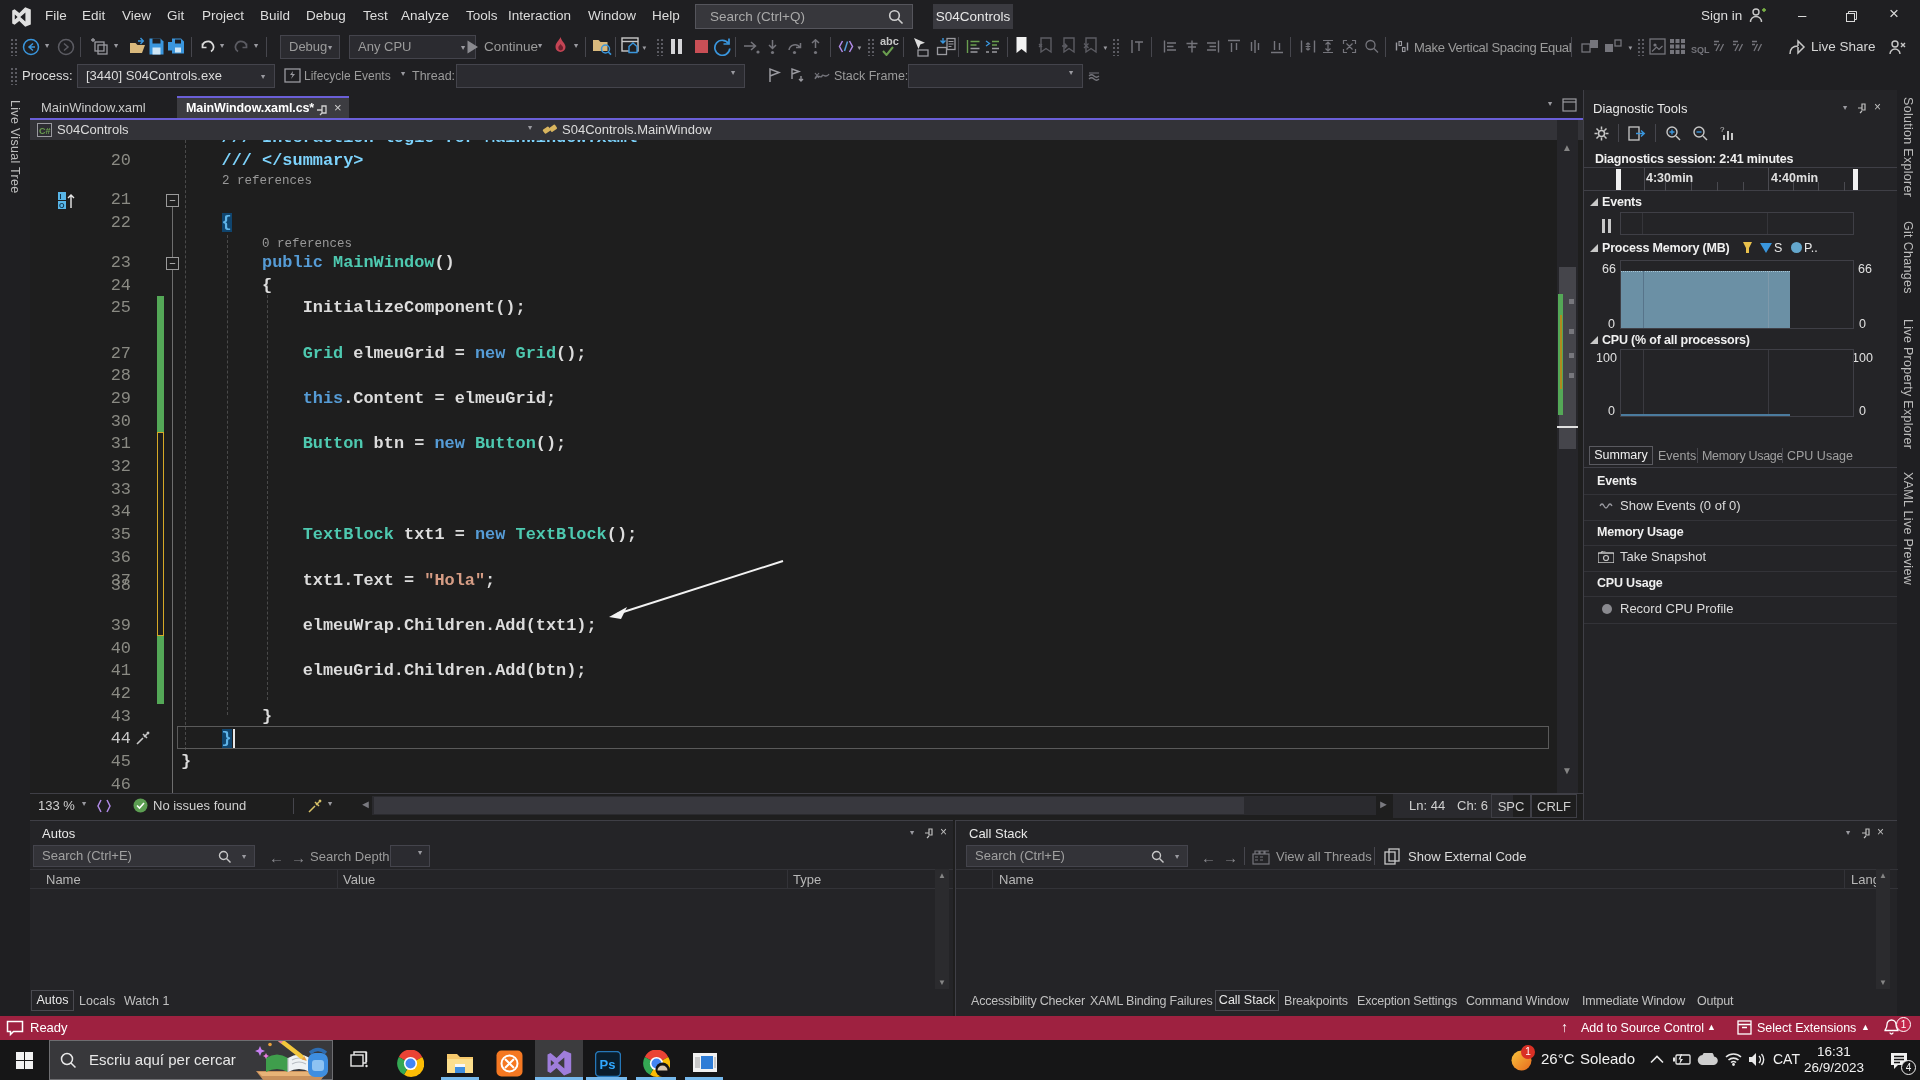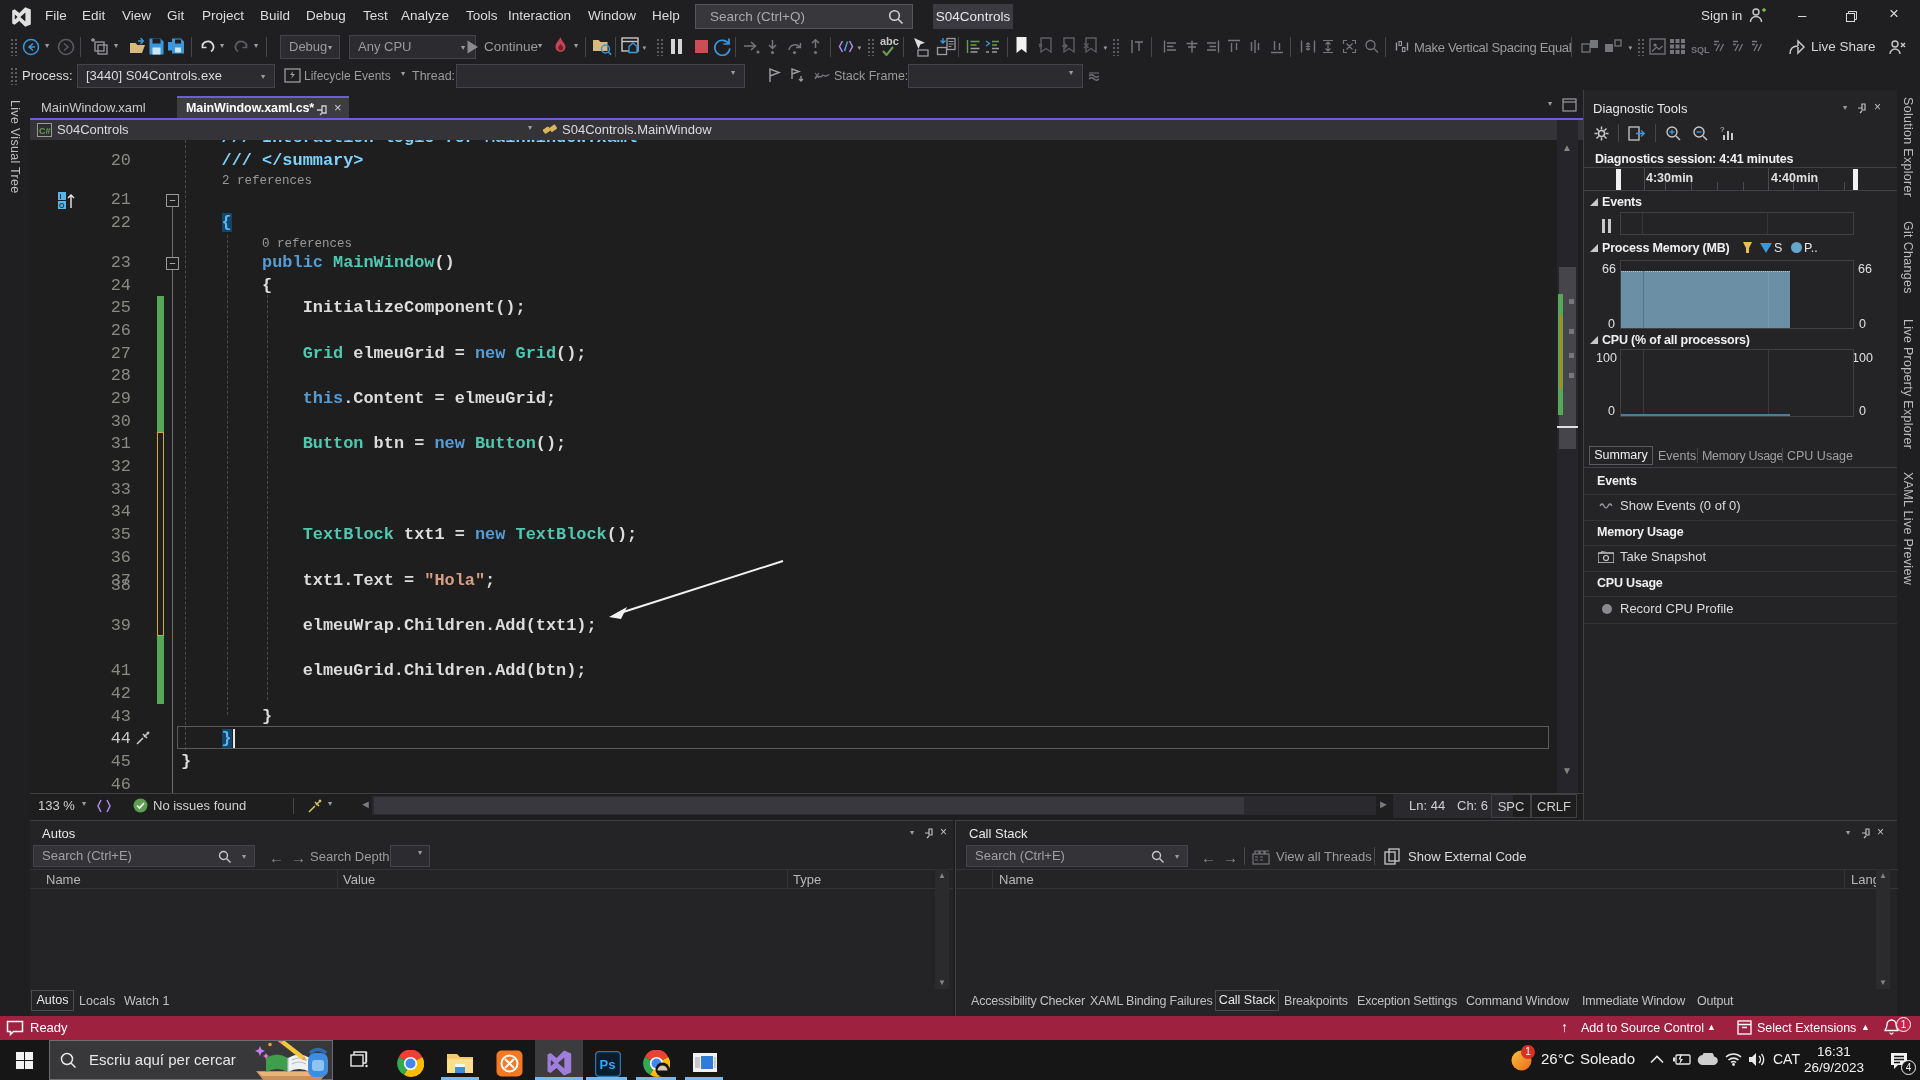--- a/index.html
+++ b/index.html
@@ -391,34 +391,34 @@
 
   <div class="row" style="top:-14px"><span class="code c" style="left:151px">    /// Interaction logic for MainWindow.xaml</span></div>
   <div class="row" style="top:9px"><span class="num">20</span><span class="code c" style="left:151px">    /// &lt;/summary&gt;</span></div>
   <div class="lens" style="left:192px;top:33px">2 references</div>
   <div class="row" style="top:48px"><span class="num">21</span></div>
   <div class="row" style="top:71px"><span class="num">22</span><span class="code" style="left:151px">    <span style="background:#10456e;color:#5fb4e8">{</span></span></div>
   <div class="lens" style="left:232px;top:96px">0 references</div>
   <div class="row" style="top:111px"><span class="num">23</span><span class="code" style="left:151px">        <span class="k">public</span> <span class="t">MainWindow</span>()</span></div>
   <div class="row" style="top:134px"><span class="num">24</span><span class="code" style="left:151px">        {</span></div>
   <div class="row" style="top:156px"><span class="num">25</span><span class="code" style="left:151px">            InitializeComponent();</span></div>
-  <div class="row" style="top:179px"><span class="num">26</span></div>
   <div class="row" style="top:202px"><span class="num">27</span><span class="code" style="left:151px">            <span class="t">Grid</span> elmeuGrid = <span class="k">new</span> <span class="t">Grid</span>();</span></div>
   <div class="row" style="top:224px"><span class="num">28</span></div>
   <div class="row" style="top:247px"><span class="num">29</span><span class="code" style="left:151px">            <span class="k">this</span>.Content = elmeuGrid;</span></div>
   <div class="row" style="top:270px"><span class="num">30</span></div>
   <div class="row" style="top:292px"><span class="num">31</span><span class="code" style="left:151px">            <span class="t">Button</span> btn = <span class="k">new</span> <span class="t">Button</span>();</span></div>
   <div class="row" style="top:315px"><span class="num">32</span></div>
   <div class="row" style="top:338px"><span class="num">33</span></div>
   <div class="row" style="top:360px"><span class="num">34</span></div>
   <div class="row" style="top:383px"><span class="num">35</span><span class="code" style="left:151px">            <span class="t">TextBlock</span> txt1 = <span class="k">new</span> <span class="t">TextBlock</span>();</span></div>
   <div class="row" style="top:406px"><span class="num">36</span></div>
   <div class="row" style="top:429px"><span class="num">37</span><span class="code" style="left:151px">            txt1.Text = <span class="s">"Hola"</span>;</span></div>
   <div class="row" style="top:434px"><span class="num">38</span></div>
   <div class="row" style="top:474px"><span class="num">39</span><span class="code" style="left:151px">            elmeuWrap.Children.Add(txt1);</span></div>
+  <div class="row" style="top:497px"><span class="num">40</span></div>
   <div class="row" style="top:519px"><span class="num">41</span><span class="code" style="left:151px">            elmeuGrid.Children.Add(btn);</span></div>
   <div class="row" style="top:542px"><span class="num">42</span></div>
   <div class="row" style="top:565px"><span class="num">43</span><span class="code" style="left:151px">        }</span></div>
   <div class="row" style="top:587px"><span class="num" style="color:#c6c6c6">44</span><span class="code" style="left:151px">    <span style="background:#10456e;color:#5fb4e8">}</span></span></div>
   <div class="row" style="top:610px"><span class="num">45</span><span class="code" style="left:151px">}</span></div>
   <div class="row" style="top:633px"><span class="num">46</span></div>
 
   <div class="a" style="left:203px;top:589px;width:2px;height:19px;background:#e8e8e8"></div>
 
   <div class="a" style="left:136px;top:54px;width:13px;height:13px;background:#1e1e1e;border:1px solid #9a9a9a;color:#c8c8c8;font-size:11px;line-height:11px;text-align:center">−</div>
@@ -508,21 +508,21 @@
   <svg class="a" style="left:108px;top:35px" width="17" height="17" viewBox="0 0 17 17">
         <circle cx="7" cy="7" r="5" fill="none" stroke="#c8c8c8" stroke-width="1.4"></circle>
         <path d="M11 11 l4 4" stroke="#c8c8c8" stroke-width="1.4"></path>
         <path d="M4.5 7 h5" stroke="#3a96dd" stroke-width="1.4"></path>
       </svg>
   <svg class="a" style="left:136px;top:35px" width="17" height="17" viewBox="0 0 17 17">
         <text x="0" y="7" font-size="8" fill="#c8c8c8">?</text>
         <path d="M4 15 v-5 M8 15 V6 M12 15 v-7" stroke="#c8c8c8" stroke-width="2"></path>
       </svg>
 
-  <span class="a" style="left:11px;top:62px;color:#f0f0f0;font-weight:bold;font-size:12.5px;letter-spacing:-0.2px">Diagnostics session: 4:41 minutes</span>
+  <span class="a" style="left:11px;top:62px;color:#f0f0f0;font-weight:bold;font-size:12.5px;letter-spacing:-0.2px">Diagnostics session: 2:41 minutes</span>
 
   <div class="a" style="left:0px;top:77px;width:314px;height:24px;background:#242427;border-top:1px solid #3f3f46;border-bottom:1px solid #3f3f46">
     <div class="a" style="left:32px;top:1px;width:5px;height:21px;background:#f0f0f0"></div>
     <div class="a" style="left:269px;top:1px;width:5px;height:21px;background:#f0f0f0"></div>
     <span class="a" style="left:62px;top:3px;color:#e0e0e0;font-size:12.5px;font-weight:bold">4:30min</span>
     <span class="a" style="left:187px;top:3px;color:#e0e0e0;font-size:12.5px;font-weight:bold">4:40min</span>
     <div class="a" style="left:60px;top:0px;width:1px;height:23px;background:#4a4a50"></div>
     <div class="a" style="left:184px;top:0px;width:1px;height:23px;background:#4a4a50"></div>
     <div class="a" style="left:81px;top:14px;width:1px;height:9px;background:#4a4a50"></div>
     <div class="a" style="left:107px;top:14px;width:1px;height:9px;background:#4a4a50"></div>

